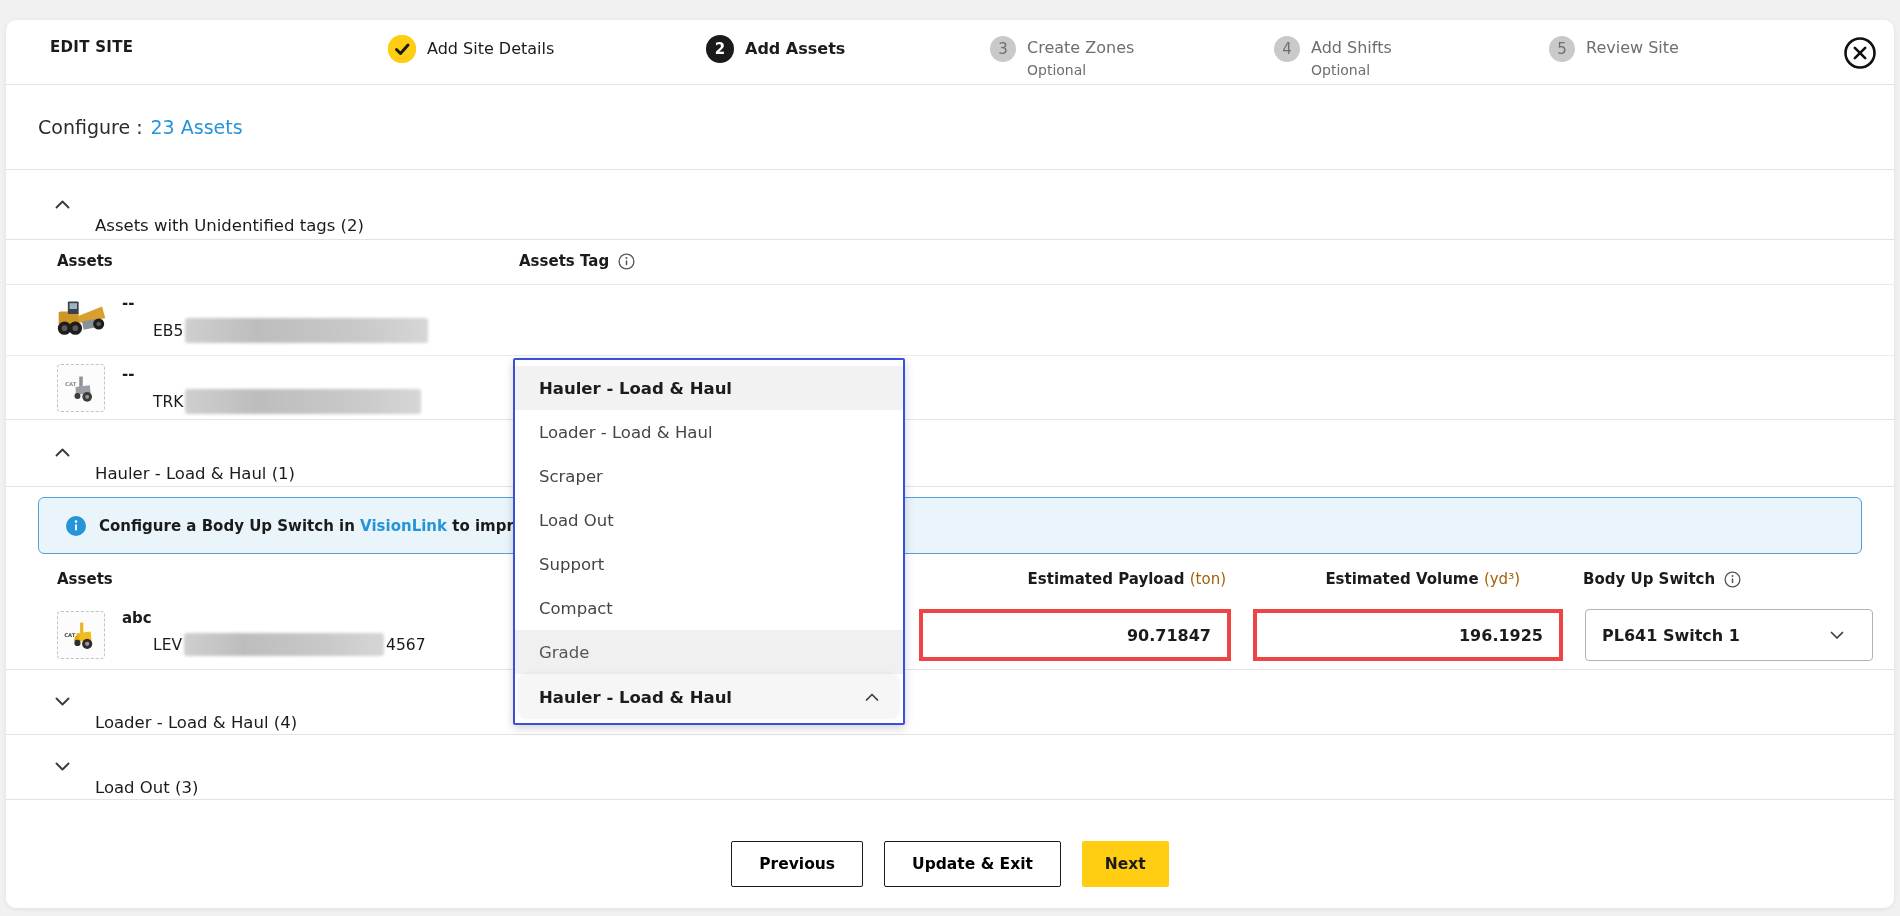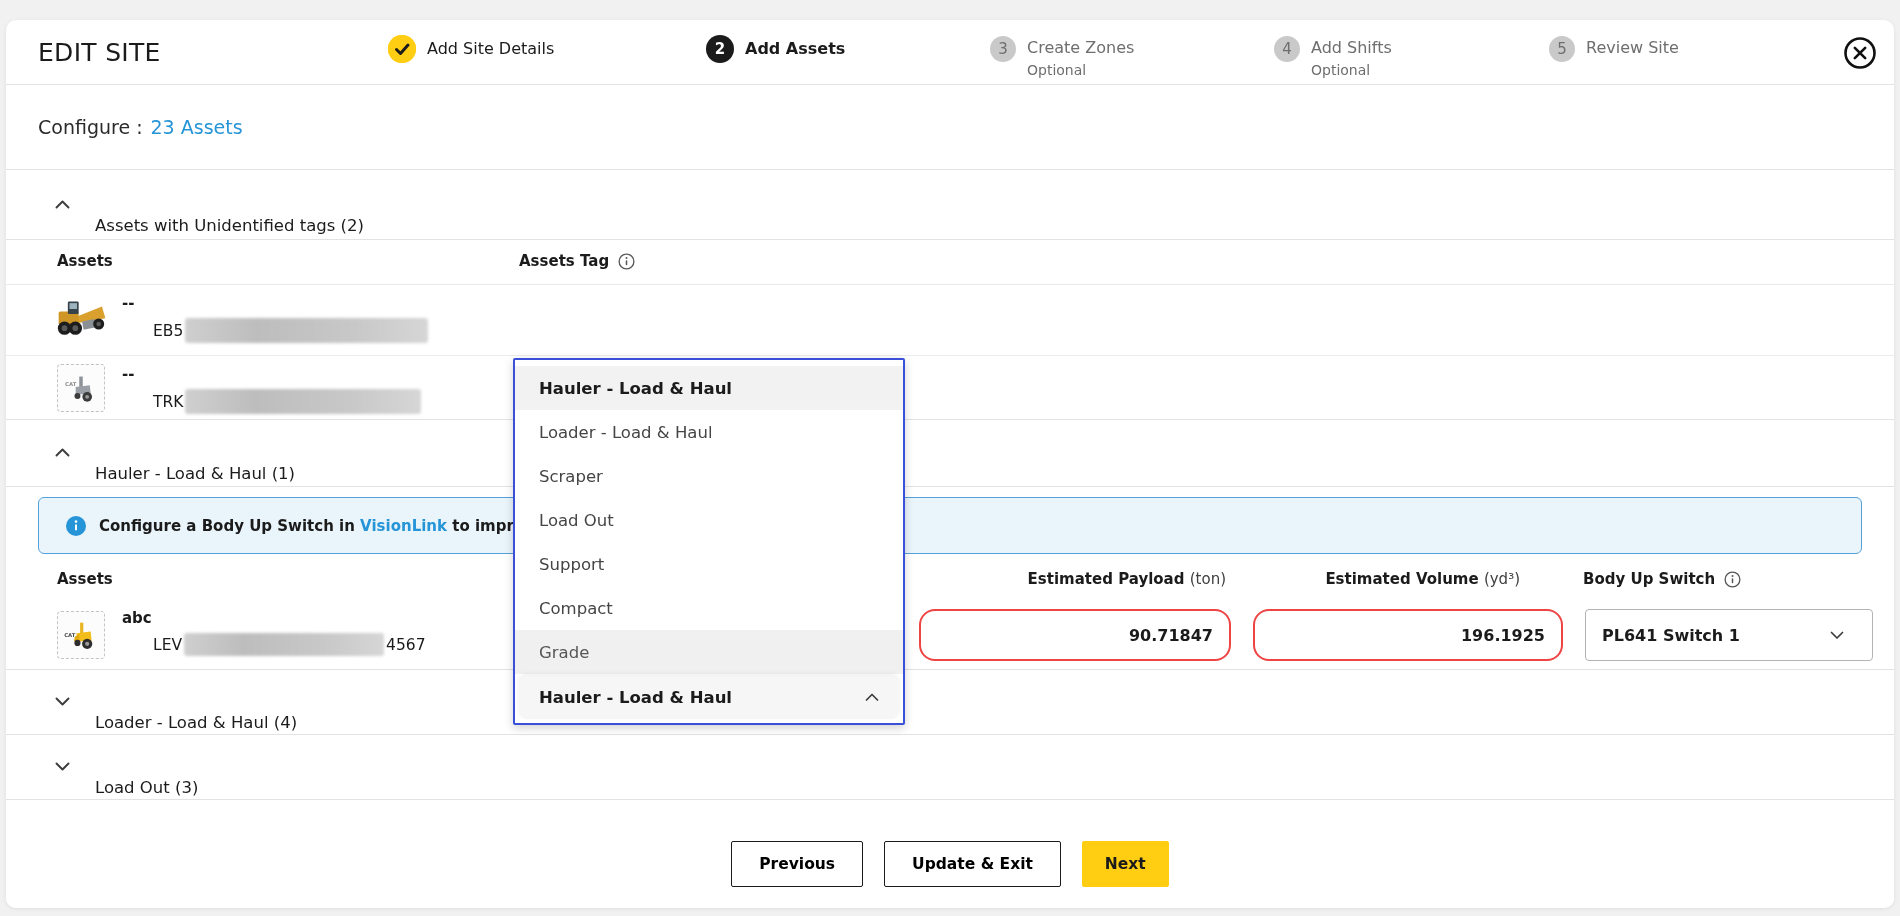--- a/index.html
+++ b/index.html
@@ -1,21 +1,21 @@
 <!DOCTYPE html>
 <html><head>
 <meta charset="utf-8">
 <style>
   * { margin:0; padding:0; box-sizing:border-box; }
   html,body { width:1900px; height:916px; background:#f1f1f1; font-family:"DejaVu Sans","Liberation Sans",sans-serif; color:#1b1b1b; overflow:hidden; }
   .modal { position:absolute; left:6px; right:6px; top:20px; bottom:8px; background:#fff; border-radius:10px; overflow:hidden; box-shadow:0 1px 4px rgba(0,0,0,.08); }
 
   
   .hdr { position:relative; height:65px; border-bottom:1px solid #e3e3e3; }
-  .hdr-title { position:absolute; left:32px; top:18px; font-size:25px; font-weight:400; letter-spacing:.3px; }
+  .hdr-title { position:absolute; left:44px; top:18px; font-size:15px; font-weight:700; letter-spacing:.3px; }
   .step { position:absolute; top:15px; display:flex; align-items:flex-start; gap:11px; }
   .step-circle { width:28px; height:28px; border-radius:50%; display:flex; align-items:center; justify-content:center; font-size:15px; flex:0 0 auto; }
   .step-circle.done { background:#ffcd11; }
   .step-circle.active { background:#1b1b1b; color:#fff; font-weight:700; }
   .step-circle.upcoming { background:#c9c9c9; color:#6e6e6e; width:26px; height:26px; margin-top:1px; }
   .step-label { font-size:16px; line-height:28px; }
   .step.s-active .step-label { font-weight:700; }
   .step.s-upcoming .step-label { color:#6e6e6e; line-height:26px; }
   .step-sub { font-size:14px; color:#6e6e6e; line-height:18px; }
   .close-btn { position:absolute; right:17px; top:16px; width:34px; height:34px; background:none; border:none; cursor:pointer; }
@@ -45,26 +45,26 @@
   .blur { height:25px; border-radius:3px; background:linear-gradient(90deg,#cfcfcf,#bdbdbd 30%,#c8c8c8 70%,#d6d6d6); filter:blur(1.5px); }
 
   .banner-wrap { height:75px; padding:10px 32px 0 32px; }
   .banner { height:57px; border:1px solid #55a0d8; background:#eaf4fb; border-radius:6px; display:flex; align-items:center; padding-left:27px; gap:13px; }
   .banner-text { font-size:15px; font-weight:600; color:#1b1b1b; }
   .banner-text a { color:#2595d8; text-decoration:none; }
 
   .t2-head { position:relative; height:38px; }
   .t2-head .col-assets { position:absolute; left:51px; top:8px; font-size:15px; font-weight:600; }
   .t2-head .col-r { position:absolute; top:8px; font-size:15px; font-weight:600; text-align:right; }
-  .t2-head .unit { font-weight:400; color:#404040; }
+  .t2-head .unit { font-weight:400; color:#a16207; }
   .col-payload { right:668px; }
   .col-volume { right:374px; }
   .col-switch { left:1577px; top:8px; position:absolute; font-size:15px; font-weight:600; display:flex; gap:9px; align-items:center; }
   .t2-row { position:relative; height:70px; border-bottom:1px solid #e3e3e3; }
-  .num-input { position:absolute; top:9px; height:52px; border:2px solid #ef4444; border-radius:16px; background:#fff; font-size:16px; font-weight:600; text-align:right; padding:0 16px; font-family:inherit; color:#1b1b1b; }
+  .num-input { position:absolute; top:9px; height:52px; border:4px solid #ef4444; border-radius:0; background:#fff; font-size:16px; font-weight:600; text-align:right; padding:0 16px; font-family:inherit; color:#1b1b1b; }
   .in-payload { left:913px; width:312px; }
   .in-volume { left:1247px; width:310px; }
   .switch-select { position:absolute; left:1579px; top:9px; width:288px; height:52px; border:1px solid #b3b3b3; border-radius:4px; background:#fff; display:flex; align-items:center; justify-content:space-between; padding:0 28px 0 16px; font-size:16px; font-weight:600; cursor:pointer; }
 
   
   .dd { position:absolute; left:507px; top:273px; width:392px; height:367px; background:#fff; border:2px solid #3a50d9; border-radius:2px; box-shadow:0 3px 10px rgba(0,0,0,.18); z-index:5; display:flex; flex-direction:column; }
   .dd-list { padding-top:6px; }
   .dd-opt { height:44px; display:flex; align-items:center; padding-left:24px; font-size:16.5px; color:#454545; cursor:pointer; }
   .dd-opt.sel { background:#f2f2f2; font-weight:700; color:#1b1b1b; }
   .dd-opt.hover { background:#f0f0f0; color:#565656; }

